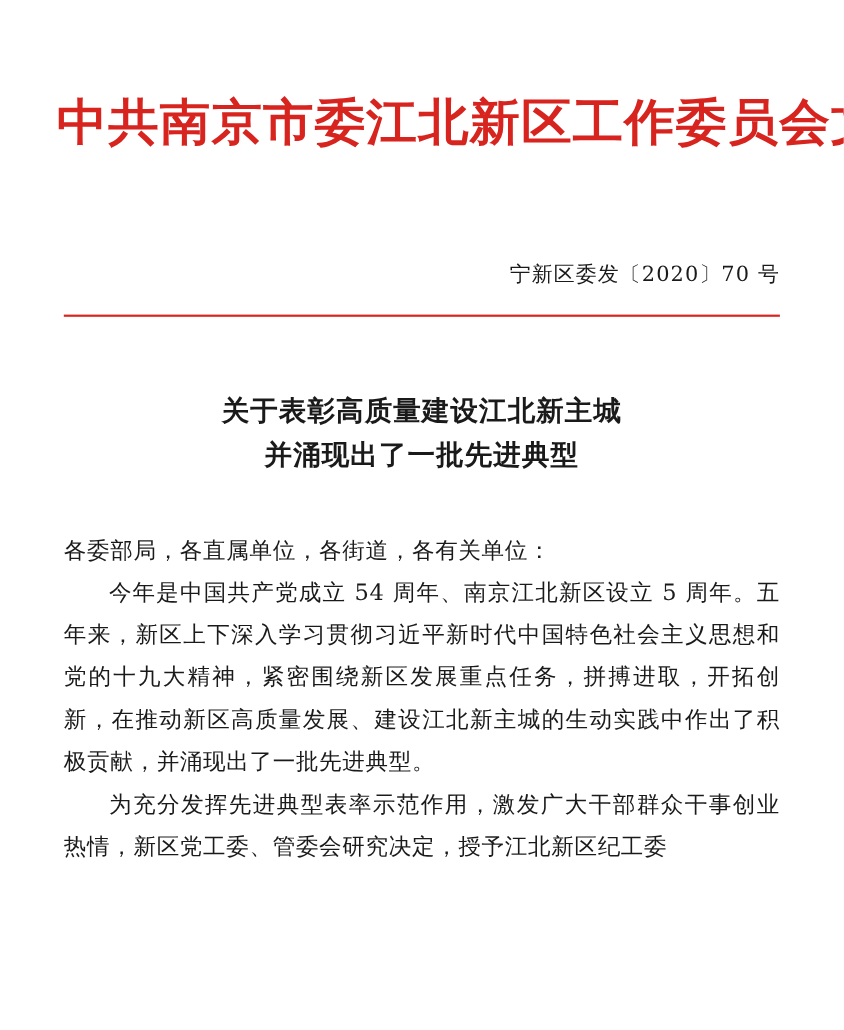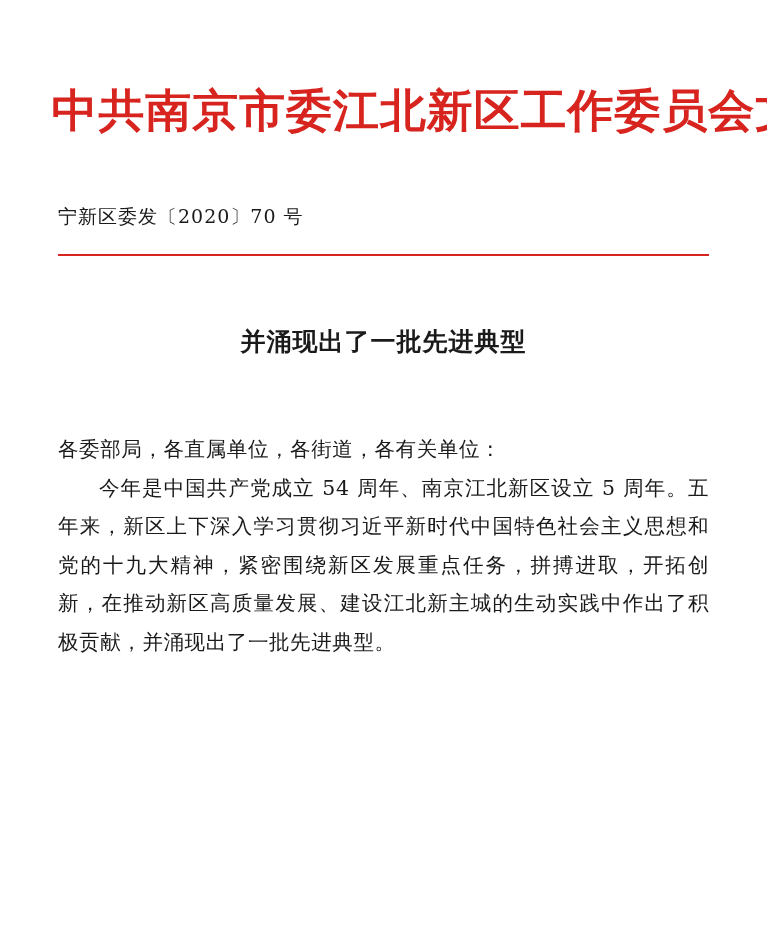--- a/index.html
+++ b/index.html
@@ -27,42 +27,42 @@
     color: #d8241f;
     font-family: "DejaVu Serif", "Liberation Serif", serif;
     font-weight: bold;
     font-size: 45px;
     letter-spacing: 1px;
     line-height: 1.1;
     white-space: nowrap;
     transform: scaleX(1.02);
   }
   .doc-number {
-    margin-top: 68px;
-    text-align: left;
+    margin-top: 100px;
+    text-align: right;
     font-size: 19px;
     letter-spacing: 1px;
     color: #1a1a1a;
   }
   .red-rule {
     margin-top: 24px;
     height: 2px;
     background: #d8241f;
     width: 100%;
   }
   .doc-title {
     margin-top: 66px;
     text-align: center;
     font-weight: bold;
     font-size: 25px;
     line-height: 1.62;
     letter-spacing: 1px;
   }
   .body-text {
-    margin-top: 68px;
+    margin-top: 46px;
     font-size: 20.5px;
     line-height: 1.88;
     letter-spacing: 0.6px;
     text-align: justify;
   }
   .body-text p {
     margin: 0;
   }
   .indent {
     text-indent: 2em;
@@ -76,21 +76,23 @@
 
 <div class="page">
 
   <div class="doc-header">中共南京市委江北新区工作委员会文件</div>
 
   <div class="doc-number">宁新区委发〔2020〕70 号</div>
 
   <div class="red-rule"></div>
 
   <div class="doc-title">
+    <div>关于表彰高质量建设江北新主城</div>
     <div>并涌现出了一批先进典型</div>
   </div>
 
   <div class="body-text">
     <p class="salutation">各委部局，各直属单位，各街道，各有关单位：</p>
     <p class="indent">今年是中国共产党成立 54 周年、南京江北新区设立 5 周年。五年来，新区上下深入学习贯彻习近平新时代中国特色社会主义思想和党的十九大精神，紧密围绕新区发展重点任务，拼搏进取，开拓创新，在推动新区高质量发展、建设江北新主城的生动实践中作出了积极贡献，并涌现出了一批先进典型。</p>
+    <p class="indent">为充分发挥先进典型表率示范作用，激发广大干部群众干事创业热情，新区党工委、管委会研究决定，授予江北新区纪工委</p>
   </div>
 
 </div>
 
 </body></html>

